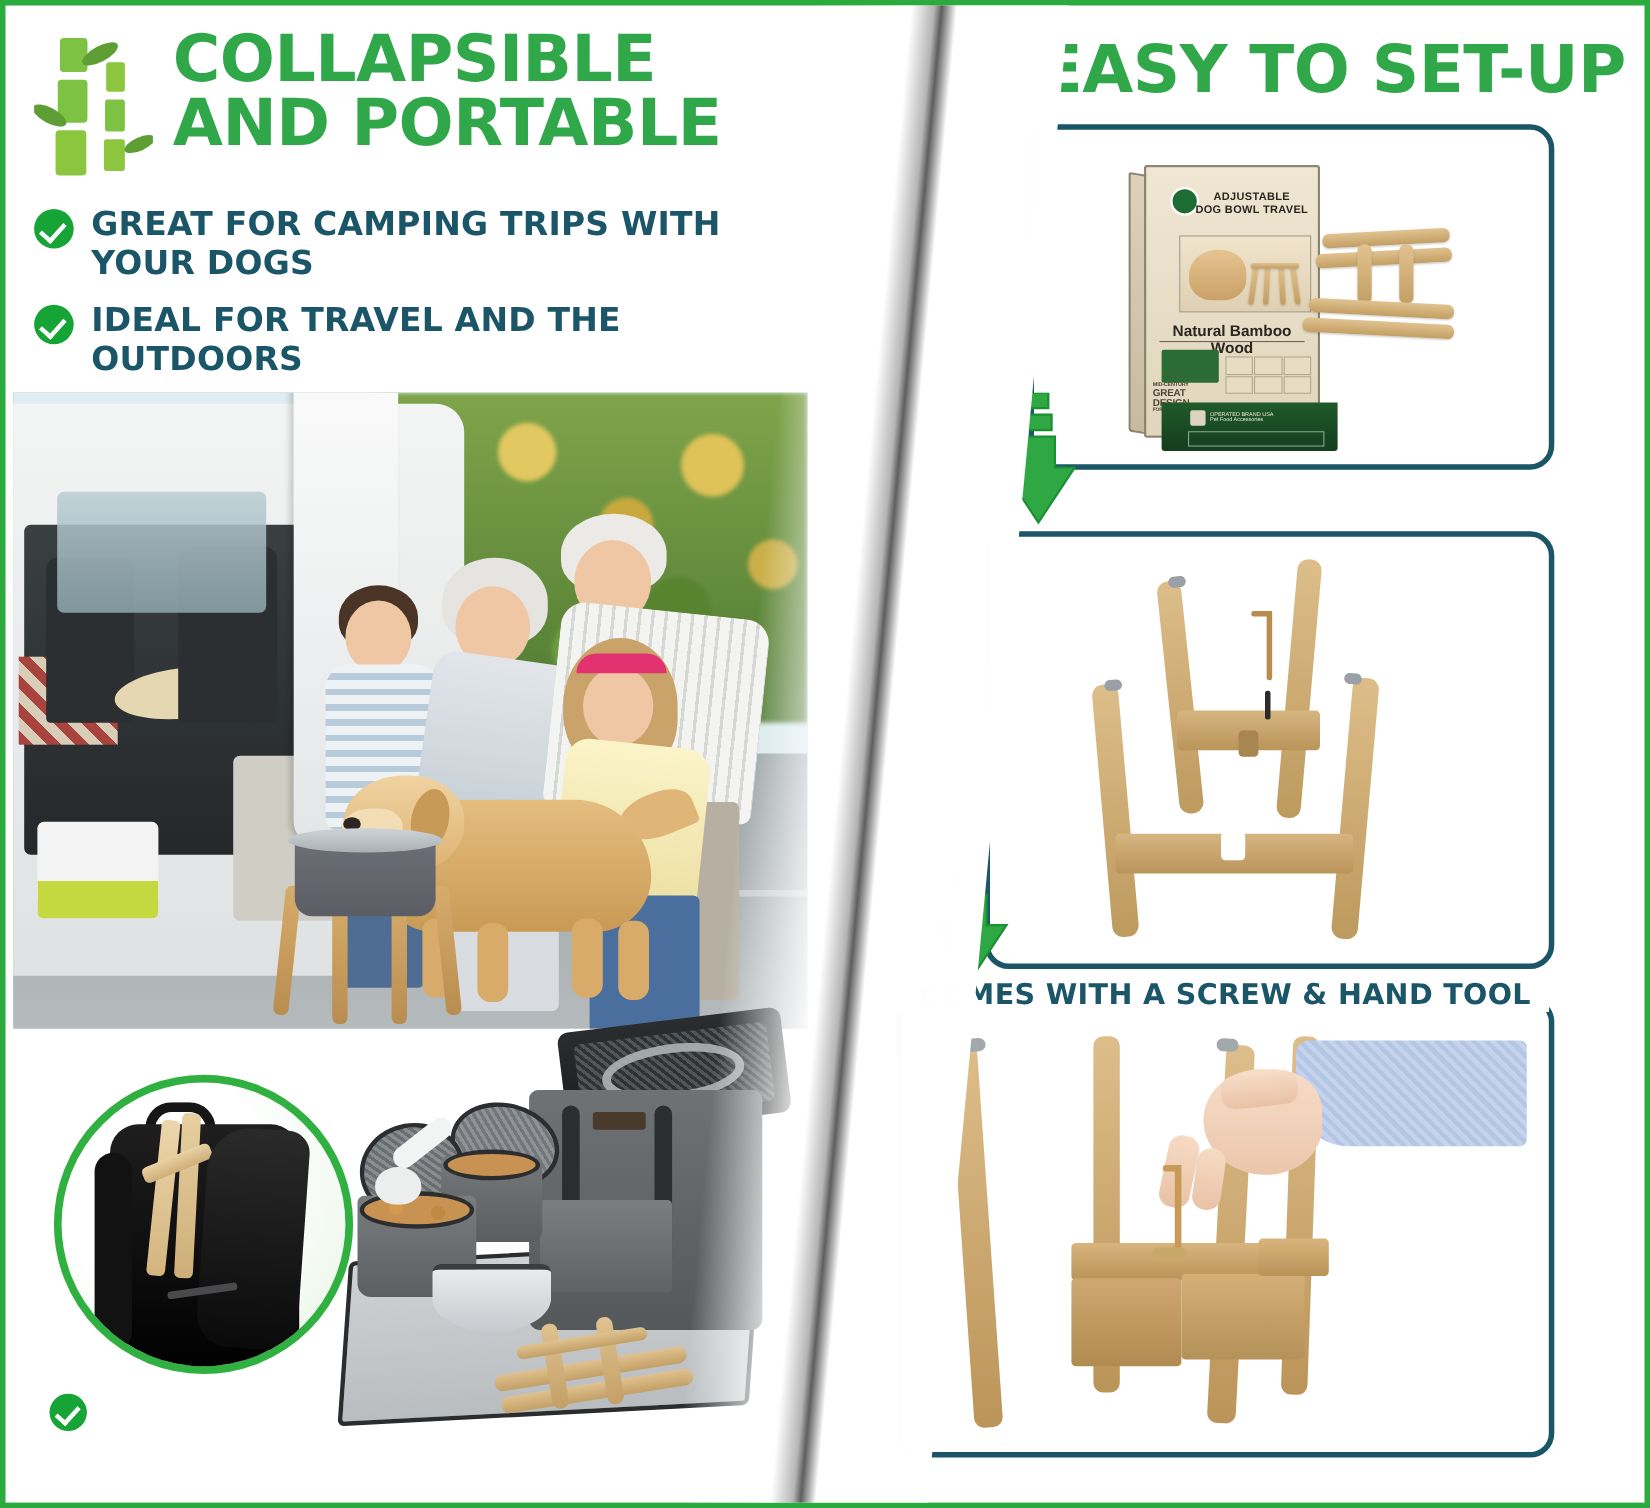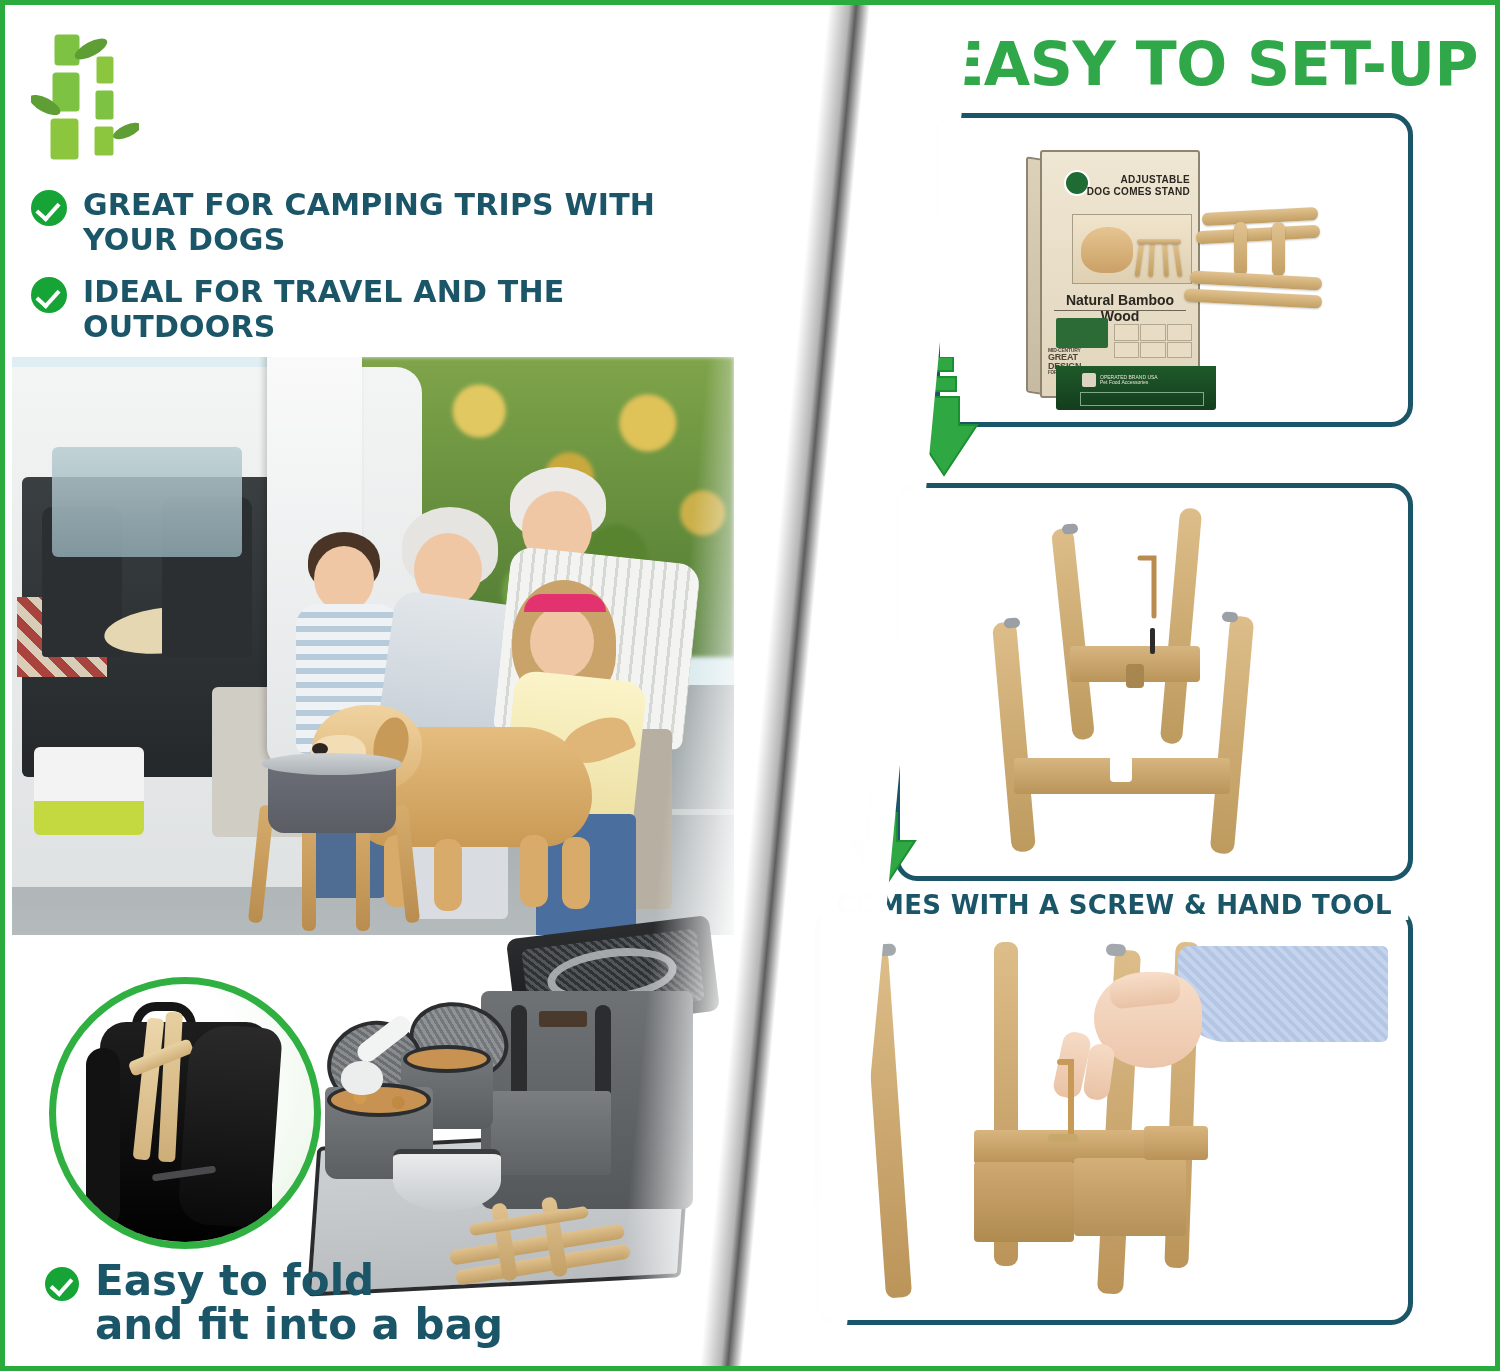--- a/index.html
+++ b/index.html
@@ -303,21 +303,21 @@
   .pb-spine { position:absolute; left:0px; top:18px; width:22px; height:236px;
               background:linear-gradient(#ddd2b9,#c6bba2);
               border:2px solid #8e8570; border-radius:3px 0 0 3px;
               transform:skewY(9deg); }
   .pb-spine-txt { position:absolute; left:-16px; top:92px; width:90px;
                   font-size:6px; font-weight:bold; color:#4a4436;
                   transform:rotate(90deg); letter-spacing:.6px; white-space:nowrap; }
   .pb-badge { position:absolute; left:22px; top:18px; width:26px; height:26px;
               border-radius:50%; background:#1f6b34; border:2px solid #ffffff; }
   .pb-title { position:absolute; left:44px; top:22px; right:8px;
-              font-size:10px; font-weight:bold; color:#2a2620; text-align:right;
+              font-size:10px; font-weight:bold; color:#2a2620; text-align:center;
               line-height:1.15; letter-spacing:.3px; }
   .pb-photo { position:absolute; left:30px; top:62px; width:120px; height:70px;
               background:linear-gradient(#f0e4cc,#dfd0b2); border:1px solid #a79c85; }
   .pb-dog { position:absolute; left:8px; top:12px; width:52px; height:46px;
             background:linear-gradient(#e6c491,#caa167); border-radius:50% 45% 40% 40%; }
   .pb-stand { position:absolute; left:62px; top:18px; width:46px; height:46px; }
   .pb-sub { position:absolute; left:8px; top:140px; right:8px; text-align:center;
             font-size:14px; font-weight:bold; color:#2a2620; }
   .pb-rule { position:absolute; left:12px; top:158px; right:12px; height:1px; background:#6d6555; }
   .pb-green { position:absolute; left:14px; top:166px; width:52px; height:30px;
@@ -378,20 +378,24 @@
           <rect x="20" y="44" width="30" height="42" rx="5" fill="#7dc242" stroke="#fff" stroke-width="3"></rect>
           <rect x="18" y="90" width="31" height="44" rx="5" fill="#8cc63f" stroke="#fff" stroke-width="3"></rect>
           <rect x="64" y="28" width="20" height="30" rx="4" fill="#8cc63f" stroke="#fff" stroke-width="3"></rect>
           <rect x="63" y="62" width="21" height="32" rx="4" fill="#7dc242" stroke="#fff" stroke-width="3"></rect>
           <rect x="62" y="98" width="22" height="32" rx="4" fill="#8cc63f" stroke="#fff" stroke-width="3"></rect>
           <ellipse cx="60" cy="22" rx="18" ry="7" fill="#5e9e34" transform="rotate(-28 60 22)"></ellipse>
           <ellipse cx="14" cy="78" rx="17" ry="7" fill="#5e9e34" transform="rotate(28 14 78)"></ellipse>
           <ellipse cx="96" cy="104" rx="15" ry="6" fill="#5e9e34" transform="rotate(-24 96 104)"></ellipse>
         </g>
       </svg>
+      <div class="headline">
+        <span>COLLAPSIBLE</span>
+        <span class="l2">AND PORTABLE</span>
+      </div>
     </div>
 
     <div class="bullets">
       <div class="bullet">
         <div class="check"></div>
         <div class="bullet-text">GREAT FOR CAMPING TRIPS WITH YOUR DOGS</div>
       </div>
       <div class="bullet">
         <div class="check"></div>
         <div class="bullet-text">IDEAL FOR TRAVEL AND THE OUTDOORS</div>
@@ -510,44 +514,40 @@
         <div class="fs-bar" style="left:10px; top:44px; width:176px; height:15px; transform:rotate(-9deg);"></div>
         <div class="fs-bar" style="left:16px; top:64px; width:176px; height:15px; transform:rotate(-9deg);"></div>
         <div class="fs-bar" style="left:58px; top:10px; width:15px;  height:78px; transform:rotate(-9deg);"></div>
         <div class="fs-bar" style="left:108px;top:4px;  width:15px;  height:80px; transform:rotate(-9deg);"></div>
         <div class="fs-bar" style="left:30px; top:22px; width:120px; height:12px; transform:rotate(-9deg);"></div>
       </div>
     </div>
 
     <div class="caption">
       <div class="check"></div>
-      <div class="caption-text">
-        <div>Easy to fold</div>
-        <div>and fit into a bag</div>
-      </div>
     </div>
   </div>
 
   <div class="divider"></div>
 
   <div class="right-panel">
 
     <div class="right-title">EASY TO SET-UP</div>
 
     <div class="card" id="card-1">
 
       <div class="prodbox">
         <div class="pb-spine">
           <div class="pb-spine-txt">ADJUSTABLE DOG BOWL STAND</div>
         </div>
         <div class="pb-front">
           <div class="pb-badge"></div>
           <div class="pb-title">
             <span>ADJUSTABLE</span><br>
-            <span>DOG COMES STAND</span>
+            <span>DOG BOWL TRAVEL</span>
           </div>
           <div class="pb-photo">
             <div class="pb-dog"></div>
             <div class="pb-stand">
               <div class="pb-leg-bar" style="left:2px;  top:8px;  width:5px; height:36px; transform:rotate(8deg);"></div>
               <div class="pb-leg-bar" style="left:14px; top:8px;  width:5px; height:36px; transform:rotate(3deg);"></div>
               <div class="pb-leg-bar" style="left:28px; top:8px;  width:5px; height:36px; transform:rotate(-3deg);"></div>
               <div class="pb-leg-bar" style="left:40px; top:8px;  width:5px; height:36px; transform:rotate(-8deg);"></div>
               <div class="pb-leg-bar" style="left:2px;  top:6px;  width:44px;height:5px;"></div>
             </div>

